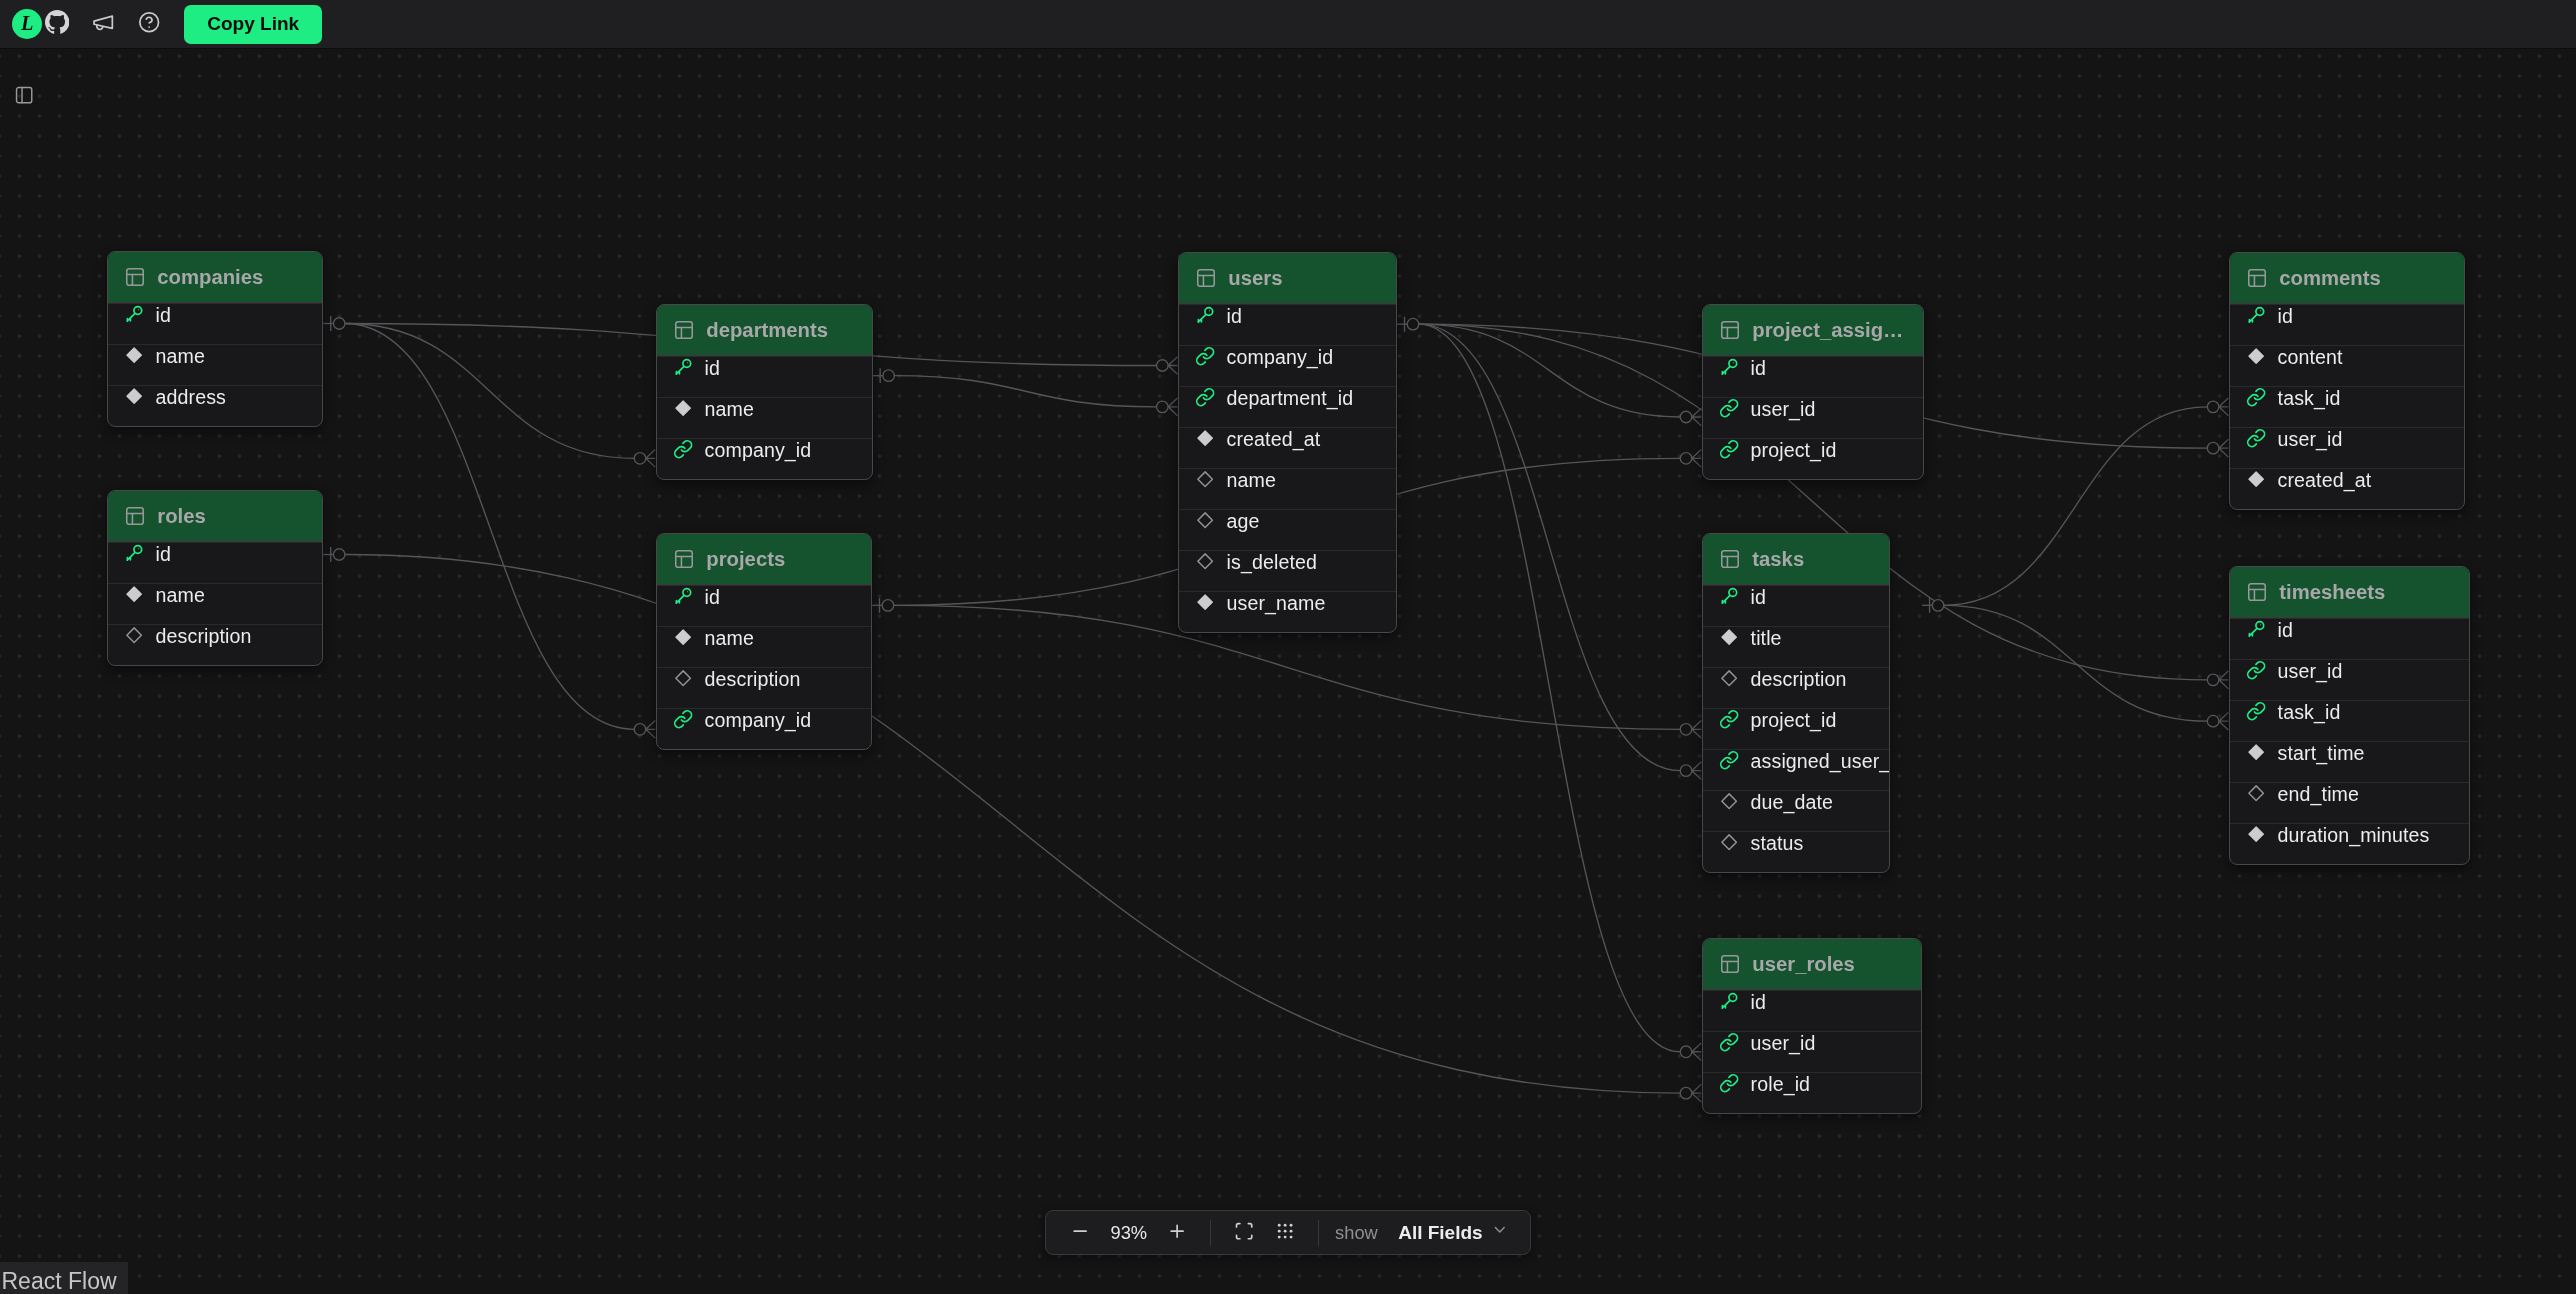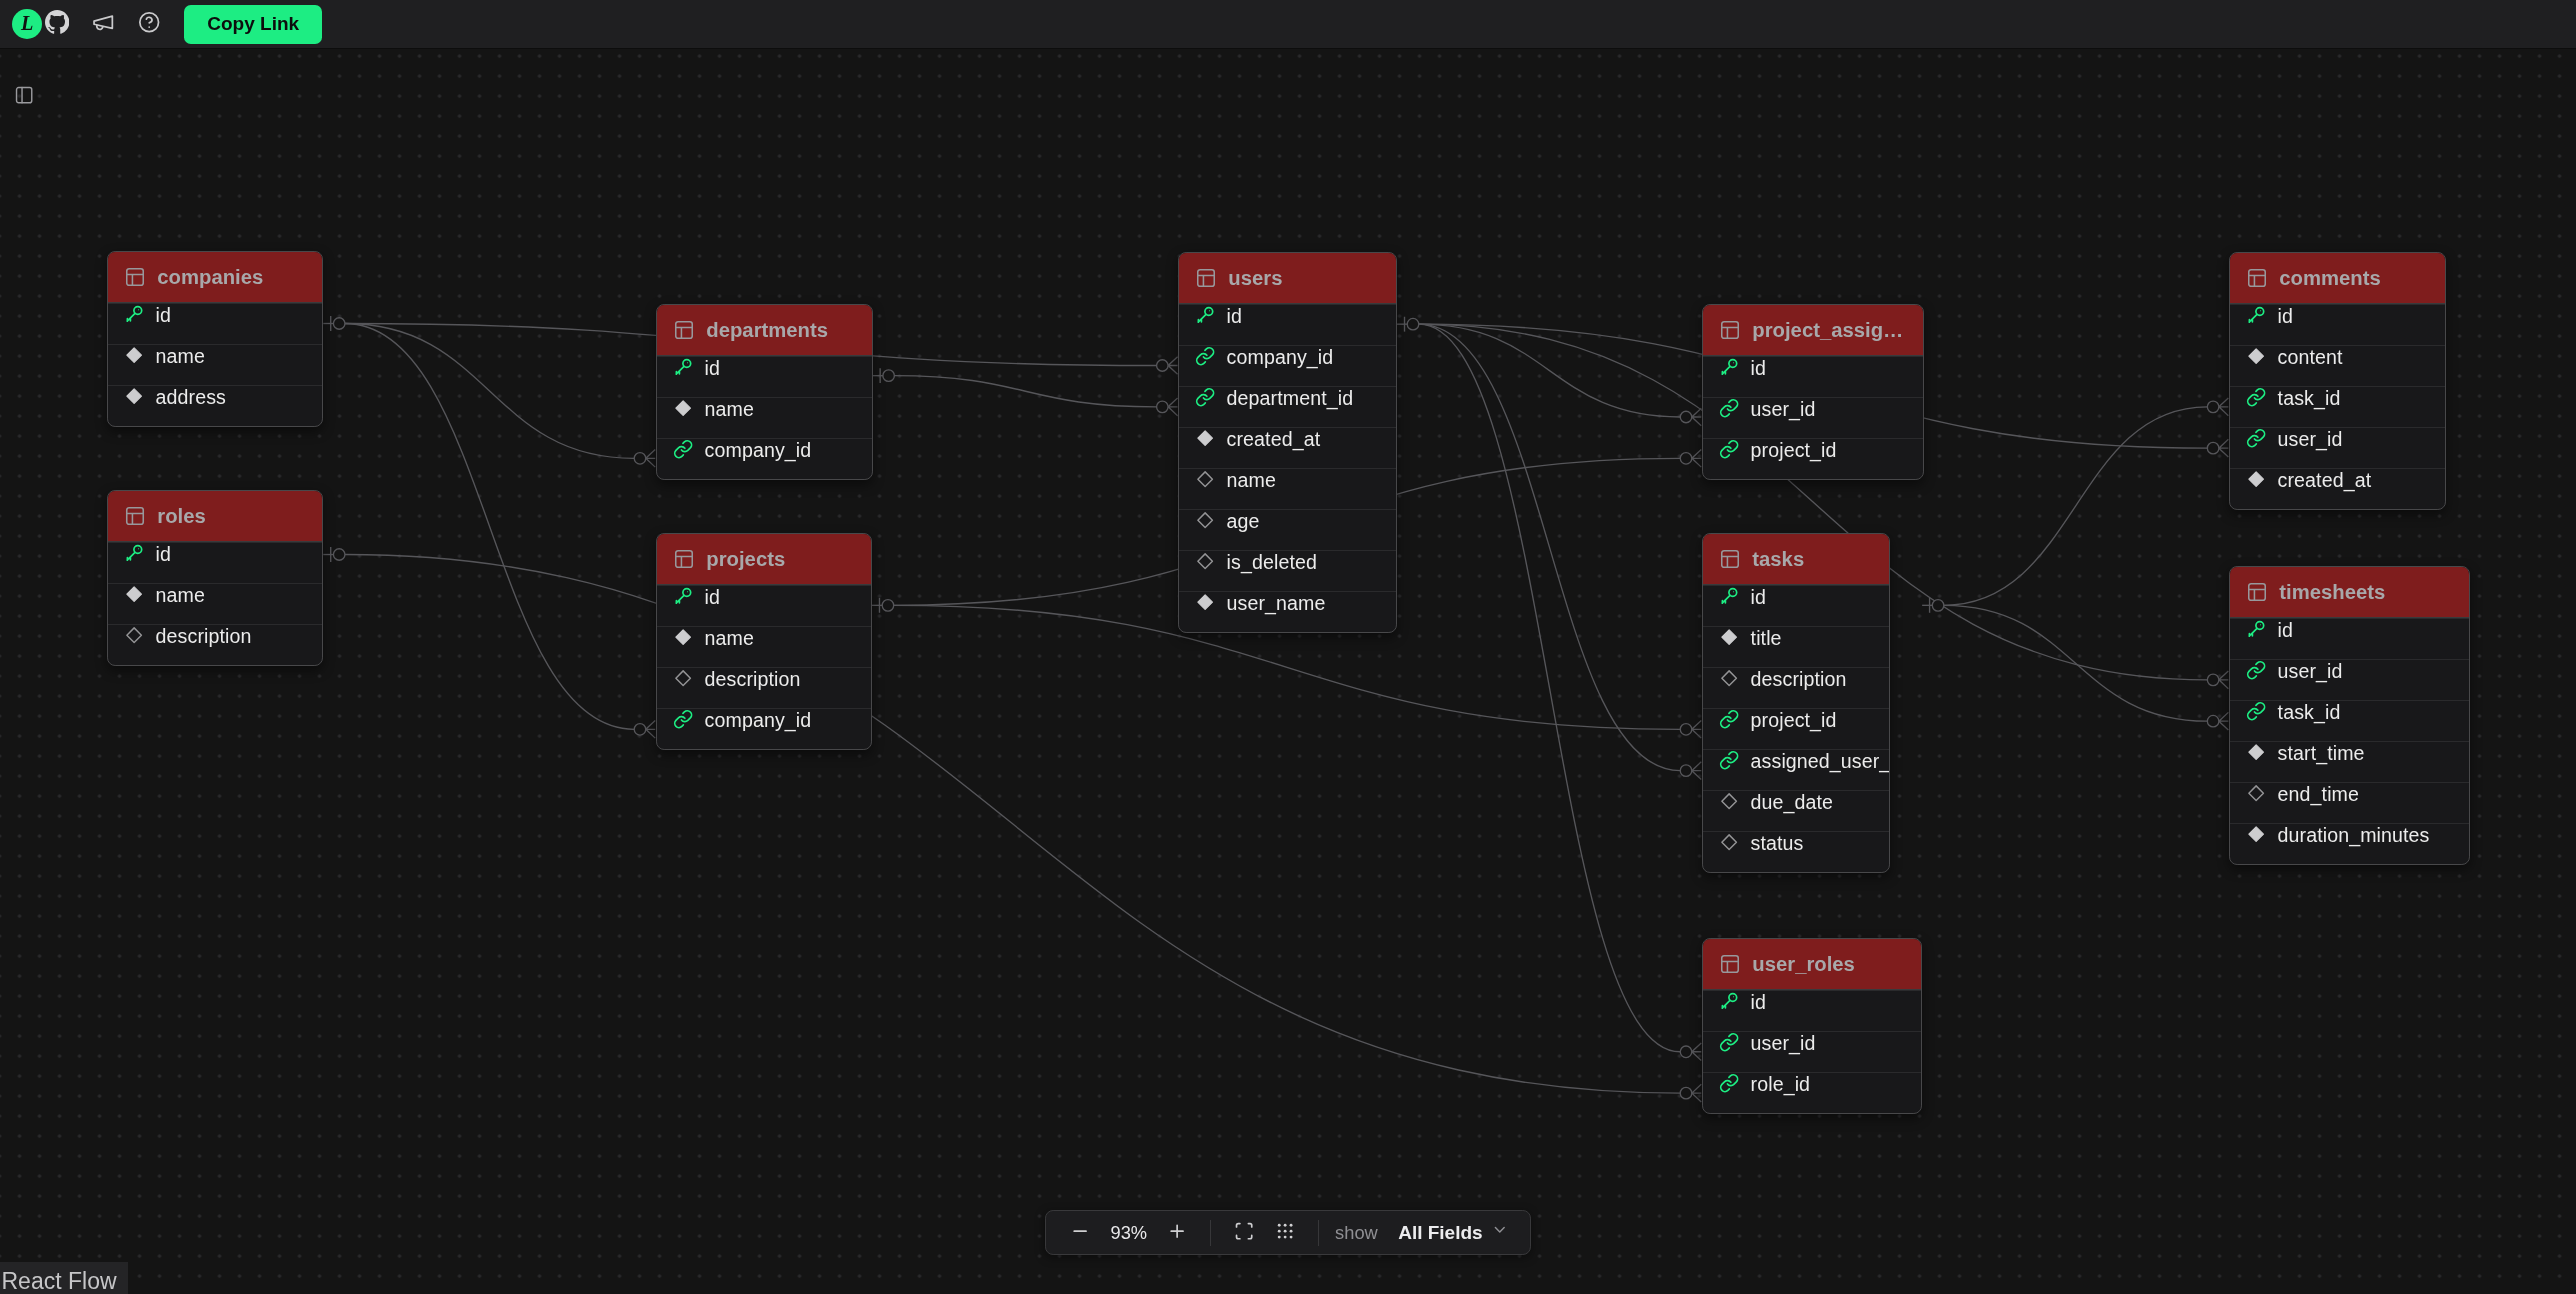--- a/index.html
+++ b/index.html
@@ -23,21 +23,21 @@
   .canvas{position:absolute;inset:0;background-color:#141414;
     background-image:radial-gradient(circle,#2A2A2C 1.4px,transparent 1.9px);
     background-size:20px 20px;background-position:9.5px 6.1px;z-index:0;}
   .edges{position:absolute;inset:0;width:2576px;height:1294px;z-index:1;}
   .edges path{stroke:#56565A;stroke-width:2;fill:none;}
   .edges circle{fill:#141414;stroke:#56565A;stroke-width:2;}
   .nodes{position:absolute;inset:0;z-index:2;}
   
   .erd-table{position:absolute;border:0.7px solid #48484A;border-radius:8.1px;background:#18181A;
     overflow:hidden;box-shadow:0 4.1px 12.2px rgba(0,0,0,.45);cursor:grab;box-sizing:border-box;}
-  .t-head{height:51px;background:#7f1d1d;display:flex;align-items:center;gap:11px;
+  .t-head{height:51px;background:#14532d;display:flex;align-items:center;gap:11px;
     padding:0 16.3px;border-bottom:0.7px solid #3A3A3C;box-sizing:border-box;}
   .t-icon svg{width:22px;height:22px;display:block;}
   .t-name{font-size:20.3px;font-weight:600;color:#A8A8AA;white-space:nowrap;overflow:hidden;
     text-overflow:ellipsis;max-width:calc(100% - 34px);}
   .t-row{height:41px;display:flex;align-items:flex-start;gap:11px;padding:0 16.3px;
     border-top:0.7px solid #2A2A2C;box-sizing:border-box;}
   .t-row:first-of-type{border-top:none;}
   .f-icon{display:flex;flex:0 0 auto;}
   .f-icon svg{width:20.3px;height:20.3px;display:block;}
   .f-name{font-size:19.6px;font-weight:500;color:#ECECEC;white-space:nowrap;letter-spacing:0.1px;}
@@ -508,21 +508,21 @@
         <div class="t-row">
           <span class="f-icon">
             <svg viewBox="0 0 24 24" fill="none" stroke="#1DED83" stroke-width="2" stroke-linecap="round" stroke-linejoin="round">
               <path d="M10 13a5 5 0 0 0 7.54.54l3-3a5 5 0 0 0-7.07-7.07l-1.72 1.71"></path>
               <path d="M14 11a5 5 0 0 0-7.54-.54l-3 3a5 5 0 0 0 7.07 7.07l1.71-1.71"></path>
             </svg>
           </span>
           <span class="f-name">role_id</span>
         </div>
       </div>
-      <div class="erd-table" style="left: 2229px; top: 252px; width: 217px;">
+      <div class="erd-table" style="left: 2229px; top: 252px; width: 236px;">
         <div class="t-head">
           <span class="t-icon">
             <svg viewBox="0 0 24 24" fill="none" stroke="#98989C" stroke-width="1.7" stroke-linecap="round" stroke-linejoin="round">
               <rect x="3" y="3" width="18" height="18" rx="2.5"></rect>
               <path d="M3 9.2h18M9.2 9.2V21"></path>
             </svg>
           </span>
           <span class="t-name">comments</span>
         </div>
         <div class="t-row">

